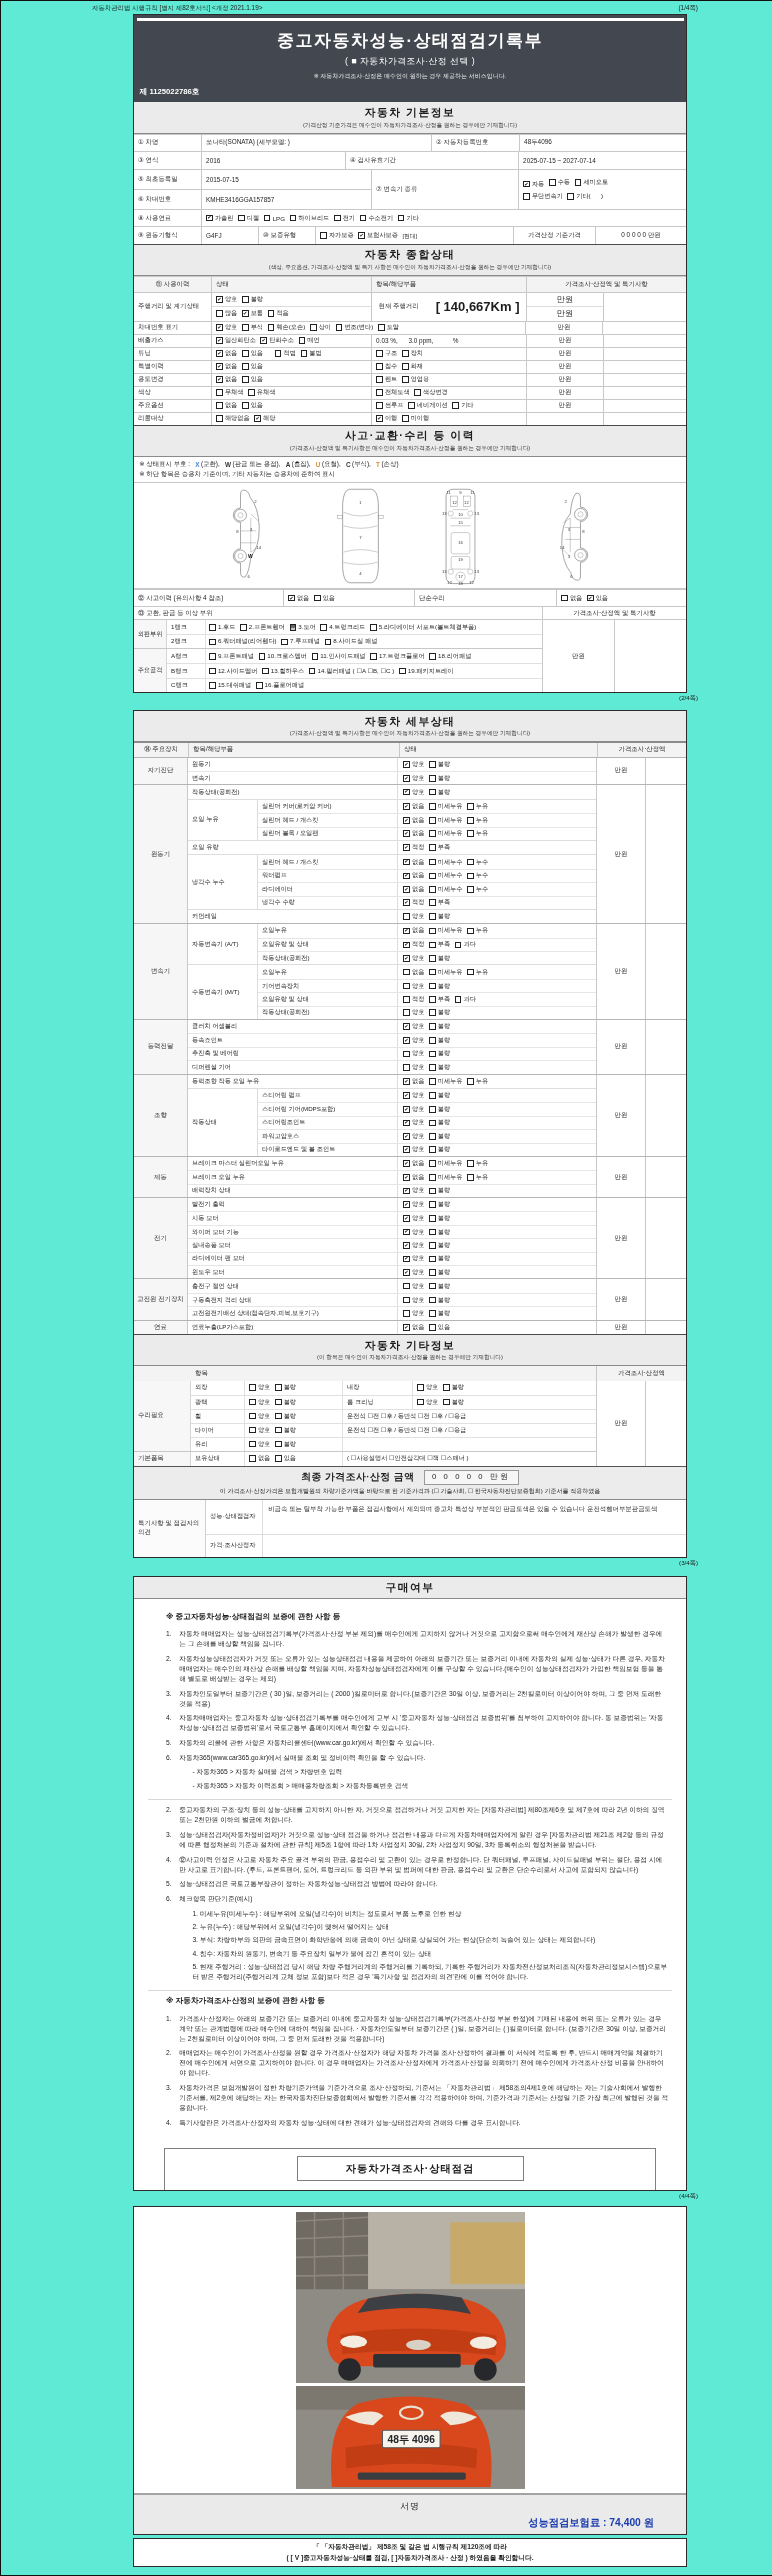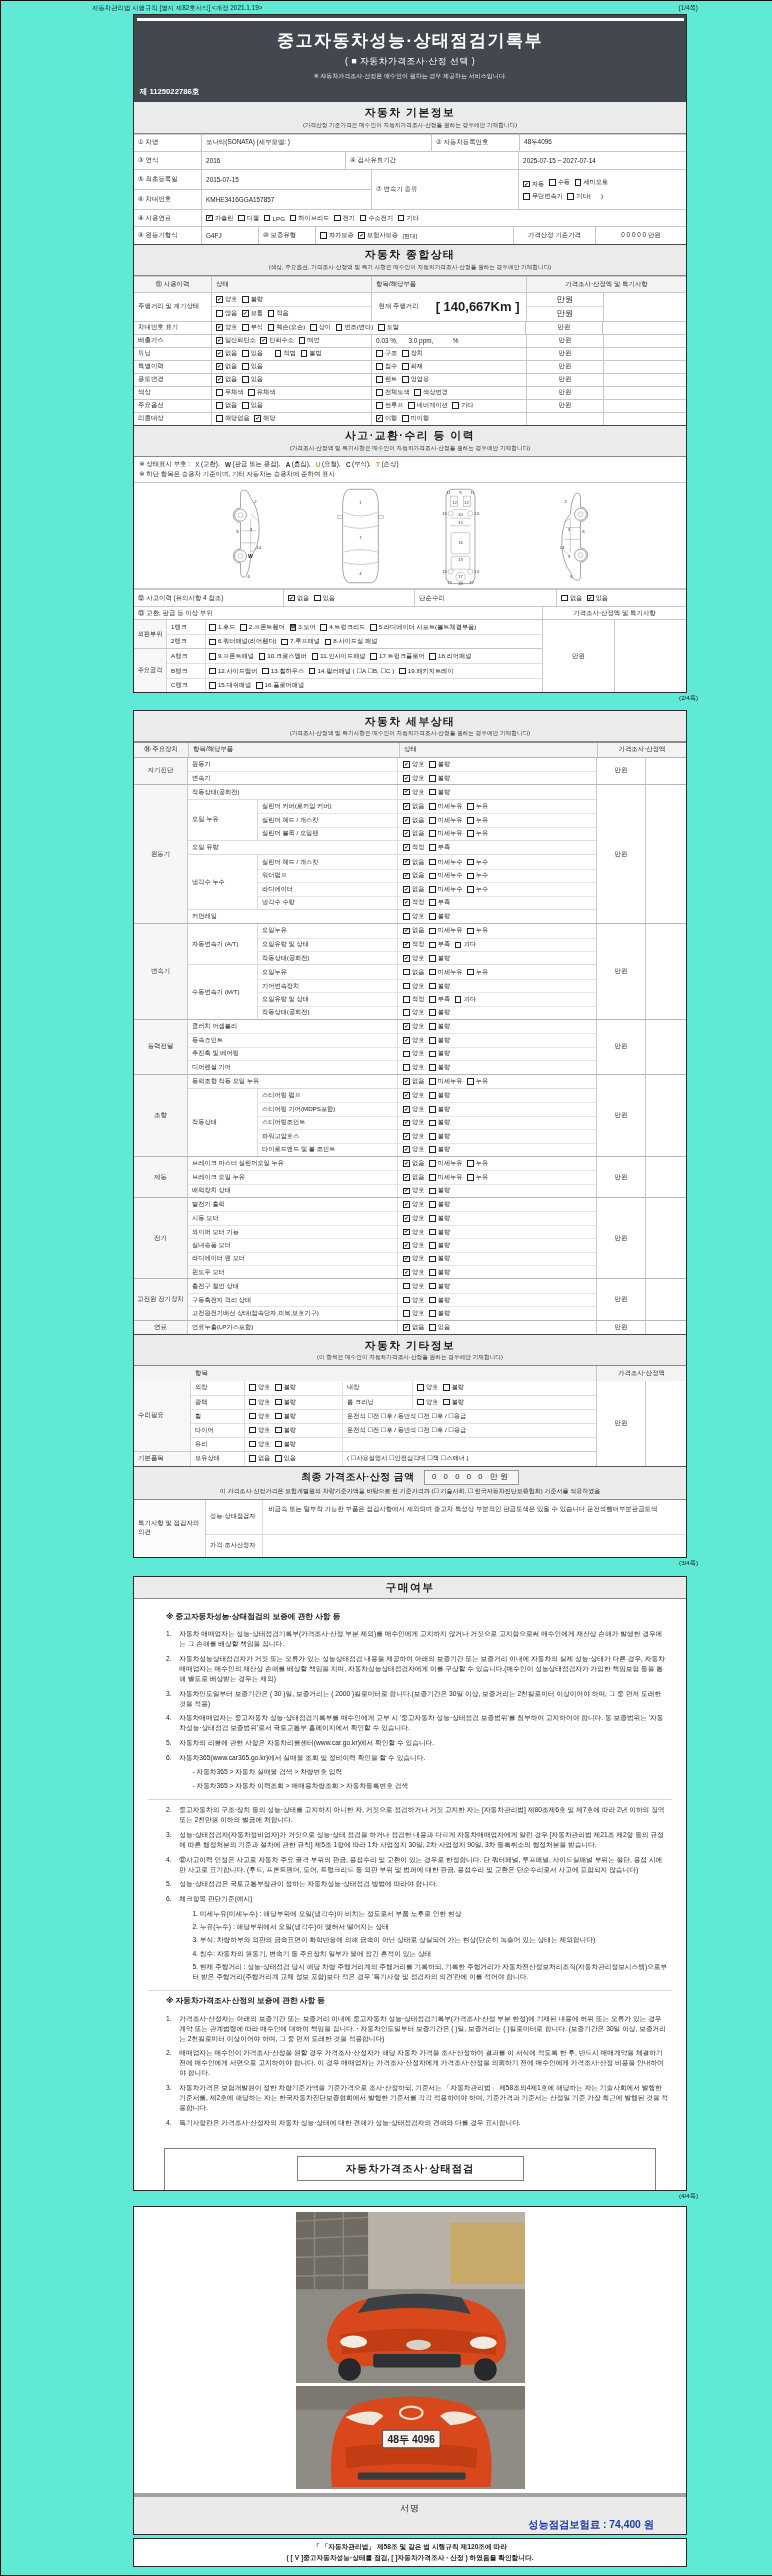--- a/index.html
+++ b/index.html
@@ -107,21 +107,21 @@
   .ni{display:flex;margin:0 0 4.6px 17.5px;font-size:6.7px;line-height:1.5}
   .ni .nn{width:13.4px;flex:none}
   .ni .ntxt{flex:1;padding-right:3.1px}
   .nsub{margin:1px 0 3.6px 44px;font-size:6.7px;line-height:1.45}
   .pricebox{border:0.5px solid #808080;margin:10.3px 15.5px 4.1px;padding:0 12.4px 7.2px}
   .pbt{border:0.5px solid #808080;width:227px;margin:7.2px auto 7.2px;text-align:center;font-size:10.3px;font-weight:600;padding:4.6px 0;letter-spacing:1px;background:#fff}
   .pbx{font-size:7px;line-height:1.65}
   
   .photos{display:flex;flex-direction:column;align-items:center;padding:5.2px 0 4.1px;gap:2.6px}
   
-  .sig{background:#eaeaea;border-top:4px solid #a3a3a3;height:41px;position:relative}
+  .sig{background:#eaeaea;border-top:2px solid #a3a3a3;height:41px;position:relative}
   .sigt{text-align:center;font-size:8.8px;padding-top:6.2px;letter-spacing:1px}
   .insurance{position:absolute;right:32px;top:21.6px;color:#1b3cae;font-size:10.3px;font-weight:bold}
   .footercard{margin-top:3.1px;padding:3.6px 2.1px 3.1px;text-align:center;font-size:6.7px;line-height:1.55;font-weight:600}
 </style>
 </head>
 <body>
 
 <div class="sheet">
 
   <div class="topnote">

